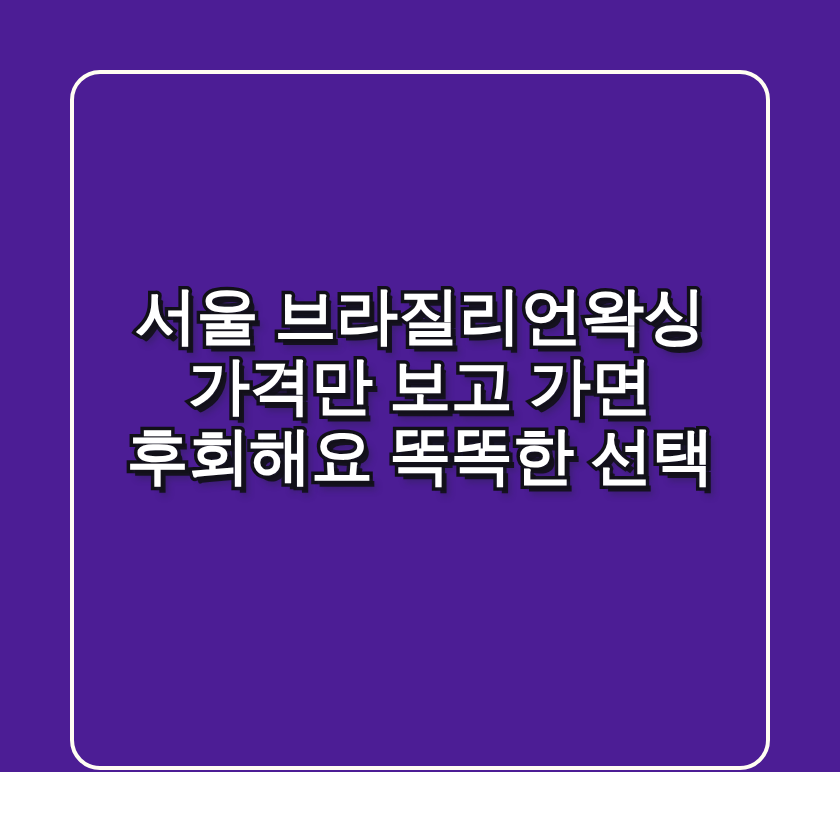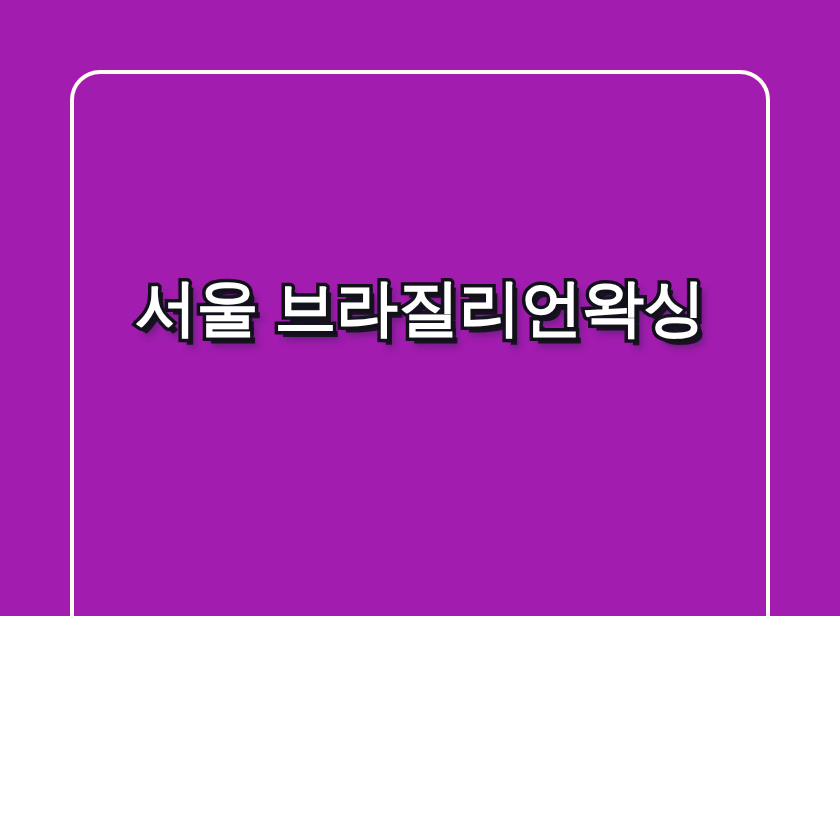--- a/index.html
+++ b/index.html
@@ -5,23 +5,23 @@
 <style>
   html, body {
     margin: 0;
     padding: 0;
     background: #ffffff;
   }
 
   #canvas {
     position: relative;
     width: 840px;
-    height: 616px;
+    height: 772px;
     overflow: hidden;
-    background: #a21caf;
+    background: #4c1d95;
     font-family: "Liberation Sans", "DejaVu Sans", sans-serif;
     -webkit-font-smoothing: antialiased;
   }
 
   
   #frame {
     position: absolute;
     left: 70px;
     top: 70px;
     width: 700px;
@@ -72,15 +72,17 @@
 </style>
 </head>
 <body>
 
 <div id="canvas">
 
   <div id="frame"></div>
 
   <div id="headline">
     <span class="hl-line">서울 브라질리언왁싱</span>
+    <span class="hl-line">가격만 보고 가면</span>
+    <span class="hl-line">후회해요 똑똑한 선택</span>
   </div>
 
 </div>
 
 </body></html>

